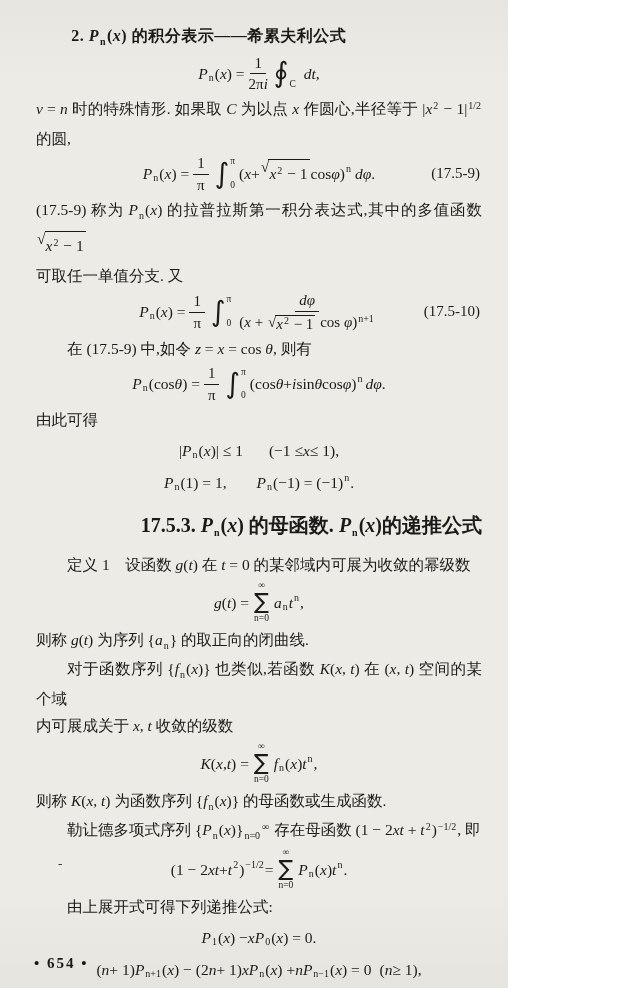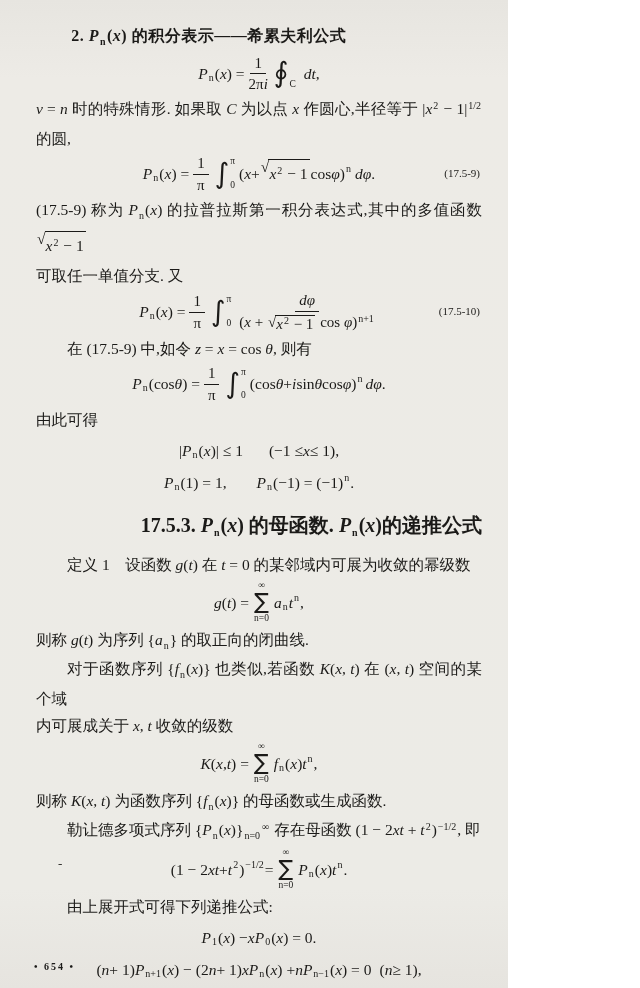--- a/index.html
+++ b/index.html
@@ -12,41 +12,41 @@
   }
   .content{padding:20px 26px 0 36px;}
   .line{font-size:15.5px;line-height:27.5px;text-align:justify;}
   .para{}
   .para-indent{text-indent:2em;}
   .bold{font-weight:700;}
   .heading-sub{font-weight:700;text-indent:2.2em;font-size:16px;letter-spacing:.5px;margin-top:2px;}
   .heading-main{font-weight:700;font-size:20px;line-height:30px;margin:13px 0 7px;text-align:right;}
   .formula{display:flex;justify-content:center;align-items:center;position:relative;margin:2px 0;min-height:30px;}
   .fwrap{display:inline-flex;align-items:center;white-space:nowrap;}
-  .eq-tag{position:absolute;right:2px;font-size:11px;}
+  .eq-tag{position:absolute;right:2px;font-size:15px;}
   .tk-i{font-style:italic;}
   .tk-b{font-weight:400;margin-top:47px;}
   .tk-sup{font-size:10px;position:relative;top:-5px;margin:0 1px;}
   .tk-sub{font-size:10px;position:relative;top:4px;margin:0 1px;}
   .tk-sp{display:inline-block;}
   .tk-frac{display:inline-flex;flex-direction:column;align-items:center;vertical-align:middle;margin:0 4px;line-height:1.12;font-size:15px;}
   .tk-num{border-bottom:1.4px solid #1b1a18;padding:1px 4px 2px;}
   .tk-den{padding-top:2px;}
   .tk-int{display:inline-flex;align-items:center;margin:0 1px 0 2px;vertical-align:middle;}
   .tk-int-glyph{font-size:28px;line-height:1;font-family:"DejaVu Sans","DejaVu Serif",sans-serif;}
   .tk-int-lims{display:inline-flex;flex-direction:column;justify-content:space-between;height:33px;font-size:9.5px;line-height:1;margin:0 3px 0 1px;}
   .tk-int-hi{align-self:flex-end;}
   .tk-int-lo{align-self:flex-start;}
   .tk-sum{display:inline-flex;flex-direction:column;align-items:center;line-height:1;margin:0 5px;vertical-align:middle;}
   .tk-sum-hi,.tk-sum-lo{font-size:9.5px;}
   .tk-sum-sigma{font-size:22px;padding:1px 0;font-family:"DejaVu Sans","DejaVu Serif",sans-serif;}
   .tk-sqrt{display:inline-flex;align-items:stretch;margin:0 1px;}
   .tk-rad{line-height:1.05;}
   .tk-sqrt-arg{border-top:1.3px solid #1b1a18;padding:0 2px 0 1px;margin-left:-1px;}
-  .pagenum{position:absolute;left:34px;bottom:16px;font-weight:700;font-size:10px;letter-spacing:2px;}
+  .pagenum{position:absolute;left:34px;bottom:16px;font-weight:700;font-size:15px;letter-spacing:2px;}
   .artifact{position:absolute;font-size:13px;color:#2a2926;}
 </style>
 </head>
 <body>
 
 <div class="page">
   <div class="content" id="content">
       <div class="line heading-sub bold"><span class="tk-r">2. </span><span class="tk-i">P</span><span class="tk-sub">n</span><span class="tk-r">(</span><span class="tk-i">x</span><span class="tk-r">) 的积分表示——希累夫利公式</span></div>
       <div class="line formula">
         <span class="fwrap">

